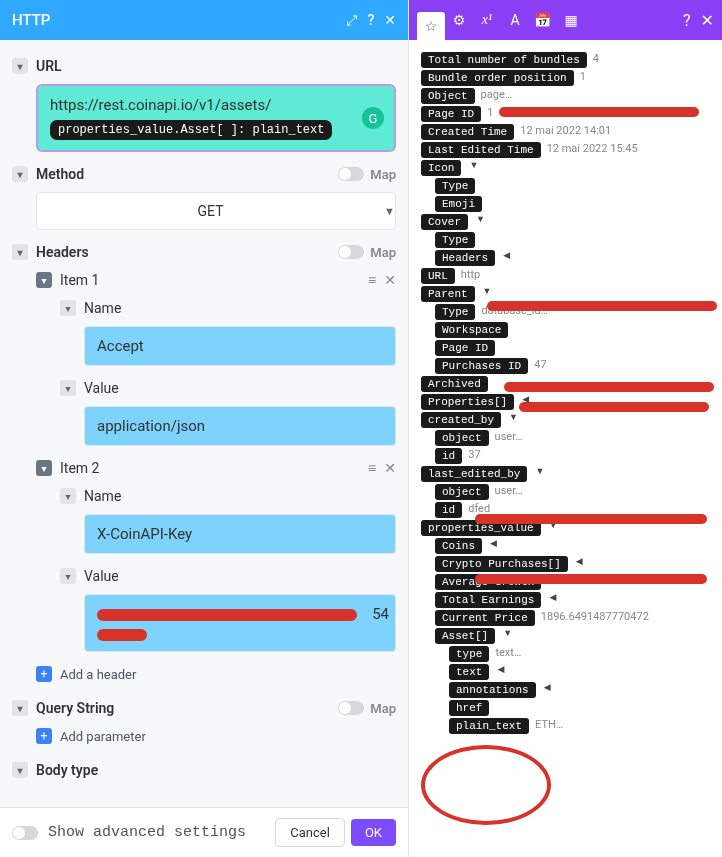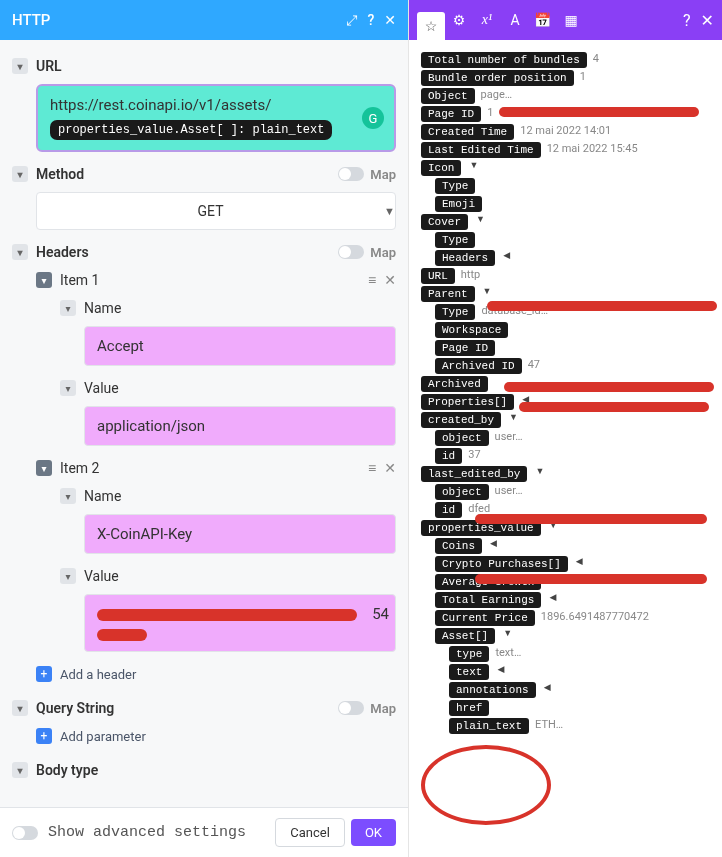--- a/index.html
+++ b/index.html
@@ -23,21 +23,21 @@
 .grammarly { position: absolute; right: 10px; top: 50%; transform: translateY(-50%); width: 22px; height: 22px; background: #15c39a; border-radius: 50%; display: flex; align-items: center; justify-content: center; color: #fff; font-size: 13px; }
 .select-box { background: #fff; border: 1px solid #e1e4e8; border-radius: 4px; padding: 10px 0; margin: 4px 0 8px 24px; display: flex; align-items: center; font-size: 14px; color: #333; text-align: center; }
 .select-box .flex { flex: 1; }
 .chev-down { font-size: 11px; color: #666; }
 .item-row { display: flex; align-items: center; padding: 6px 0 6px 24px; font-size: 14px; color: #333; }
 .item-row .toggle { background: #6b7785; color: #fff; }
 .item-row .flex { flex: 1; }
 .item-icons { display: flex; gap: 8px; font-size: 14px; color: #888; }
 .sub-row { display: flex; align-items: center; padding: 6px 0 6px 48px; font-size: 14px; color: #333; }
 .sub-row .toggle { background: #e1e4e8; color: #666; }
-.input-box { background: #f0abfc; border: 1px solid #e1e4e8; border-radius: 4px; padding: 10px 12px; margin: 4px 0 8px 72px; font-size: 15px; color: #333; min-height: 40px; position: relative; word-break: break-all; }
+.input-box { background: #7dd3fc; border: 1px solid #e1e4e8; border-radius: 4px; padding: 10px 12px; margin: 4px 0 8px 72px; font-size: 15px; color: #333; min-height: 40px; position: relative; word-break: break-all; }
 .redact { position: absolute; height: 12px; background: #d8332a; border-radius: 6px; }
 .add-row { display: flex; align-items: center; padding: 6px 0 6px 24px; font-size: 13px; color: #4a5568; }
 .add-icon { width: 16px; height: 16px; background: #3b82f6; color: #fff; border-radius: 3px; display: flex; align-items: center; justify-content: center; font-size: 12px; margin-right: 8px; }
 .footer { display: flex; align-items: center; padding: 10px 12px; border-top: 1px solid #e1e4e8; background: #fff; }
 .footer .switch { margin-right: 10px; }
 .footer .adv { flex: 1; font-size: 15px; color: #555; font-family: Liberation Mono, monospace; }
 .btn-cancel { border: 1px solid #d5d9de; background: #fff; padding: 6px 14px; border-radius: 4px; font-size: 13px; margin-right: 6px; color: #333; cursor: pointer; }
 .btn-ok { background: #7c4dff; color: #fff; border: none; padding: 6px 14px; border-radius: 4px; font-size: 13px; cursor: pointer; }
 
 .right-panel { width: 314px; background: #fff; border-left: 1px solid #e5e5e5; display: flex; flex-direction: column; }
@@ -255,21 +255,21 @@
         <span class="tval">database_id…</span>
       </div>
     <div class="tree-row ind-1">
         <span class="tag">Workspace</span>
       </div>
     <div class="tree-row ind-1">
         <span class="tag">Page ID</span>
         <div class="redact-abs" style="left:95px;width:210px;top:342px;"></div>
       </div>
     <div class="tree-row ind-1">
-        <span class="tag">Archived ID</span>
+        <span class="tag">Purchases ID</span>
         <span class="tval">47</span>
         <div class="redact-abs" style="left:110px;width:190px;top:362px;"></div>
       </div>
     <div class="tree-row ind-0">
         <span class="tag">Archived</span>
       </div>
     <div class="tree-row ind-0">
         <span class="tag">Properties[]</span>
         <span class="tri">◀</span>
       </div>

